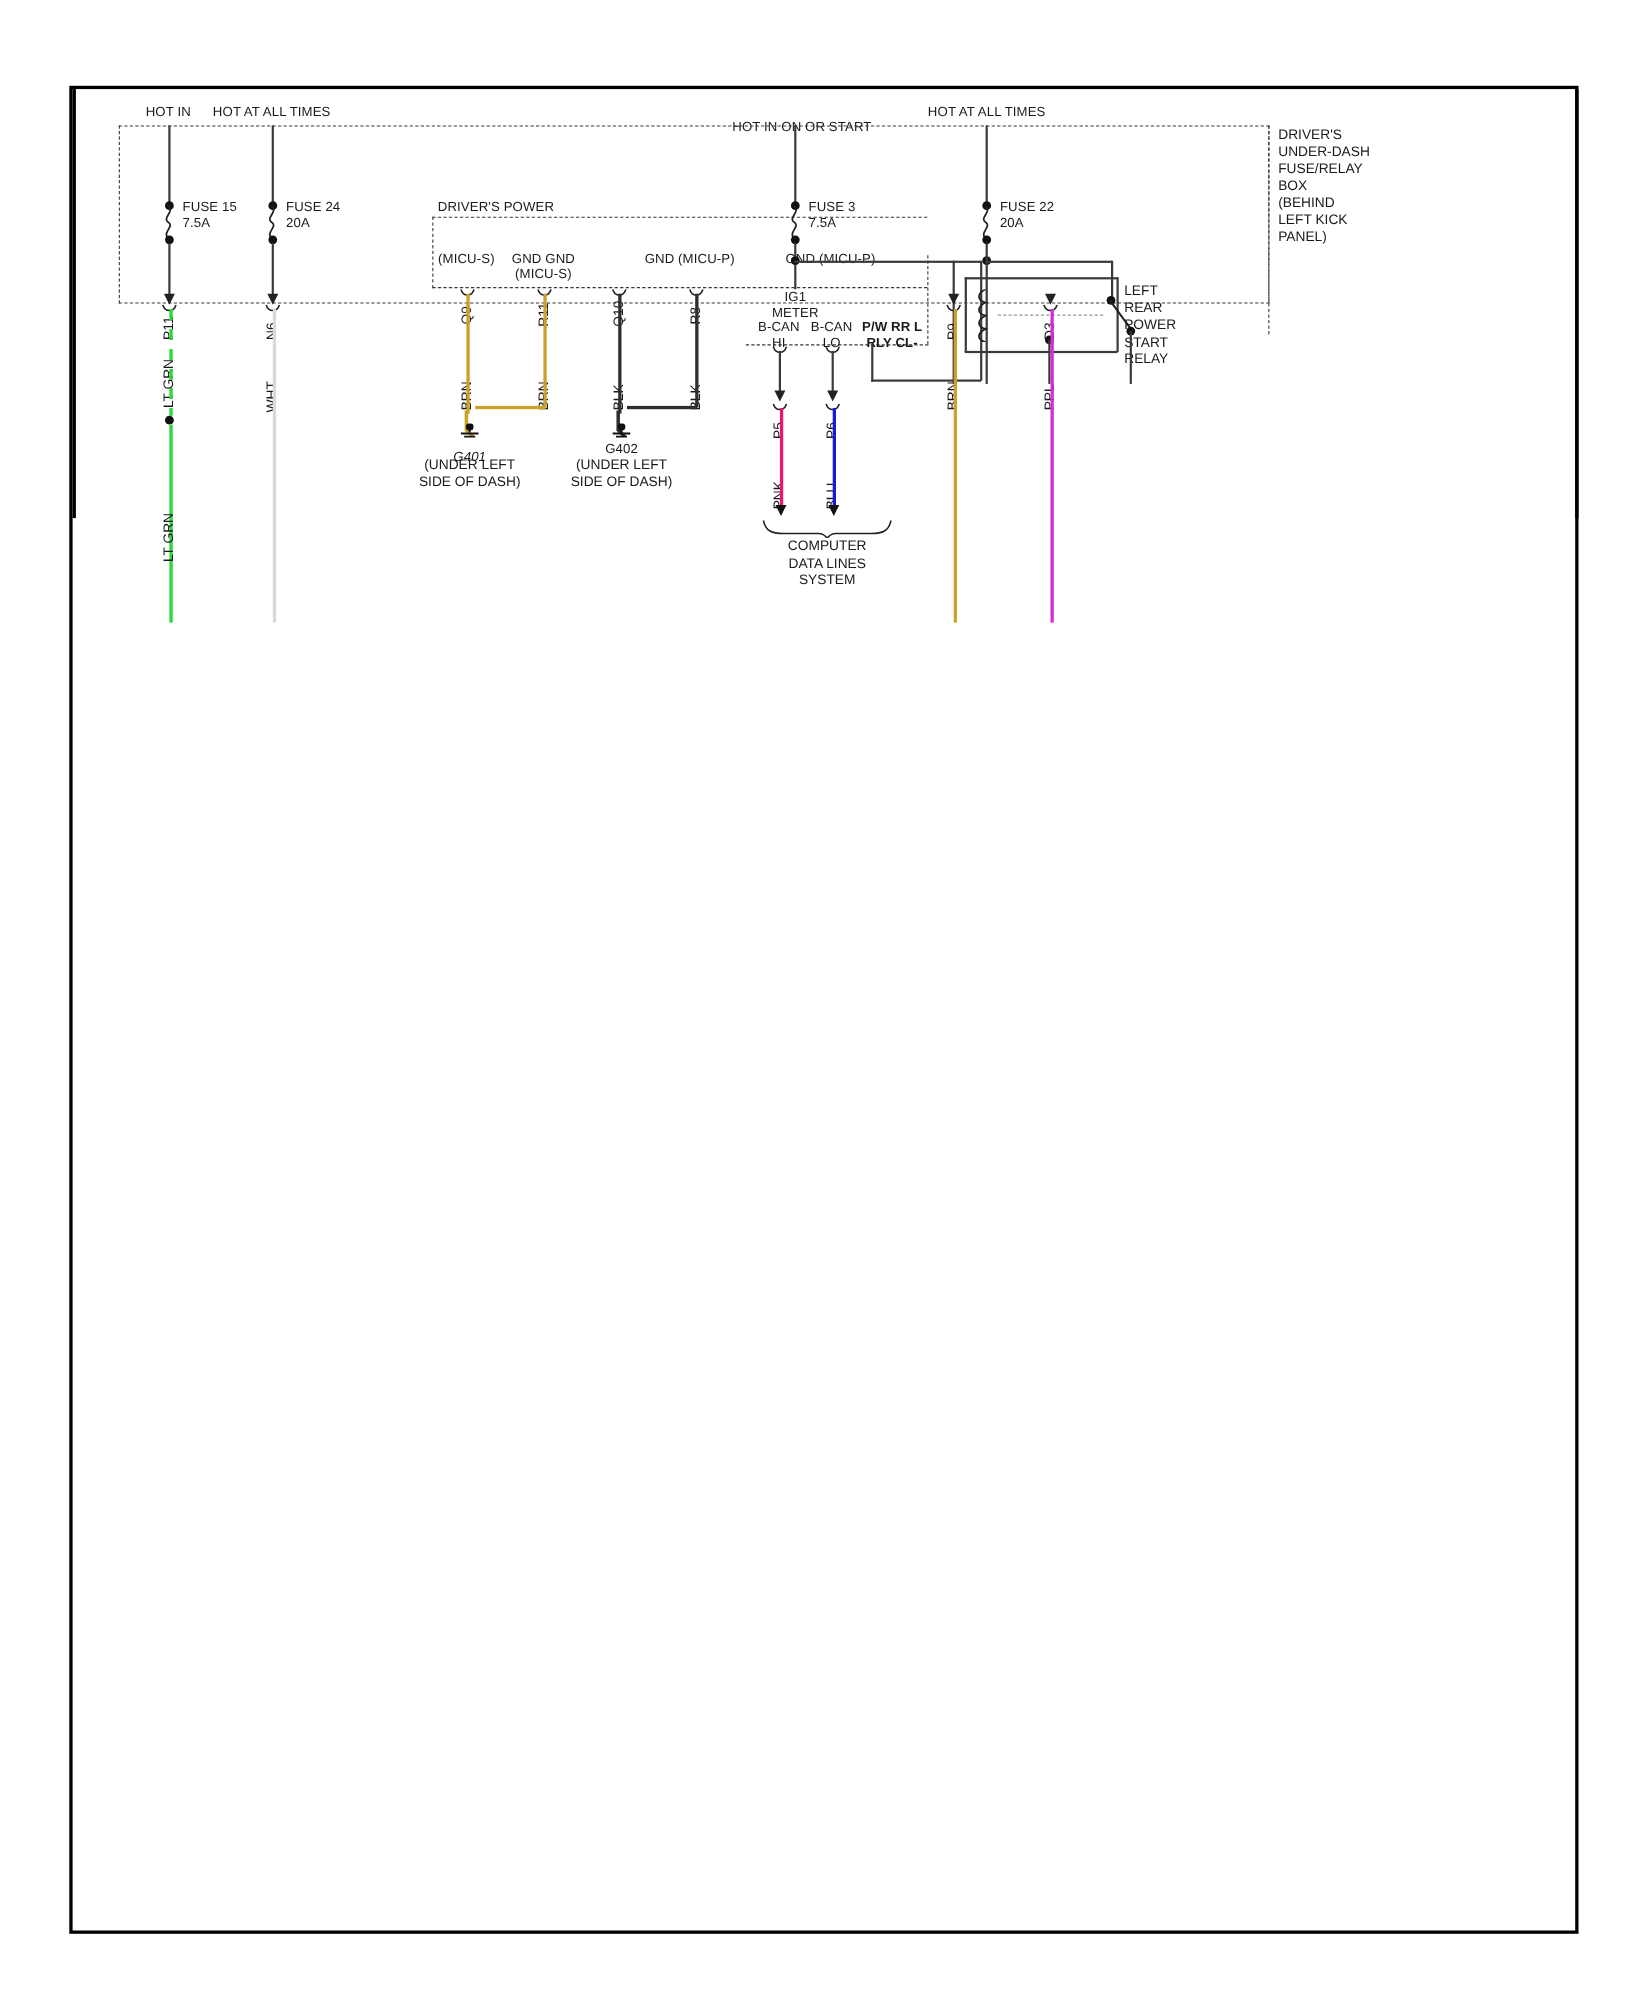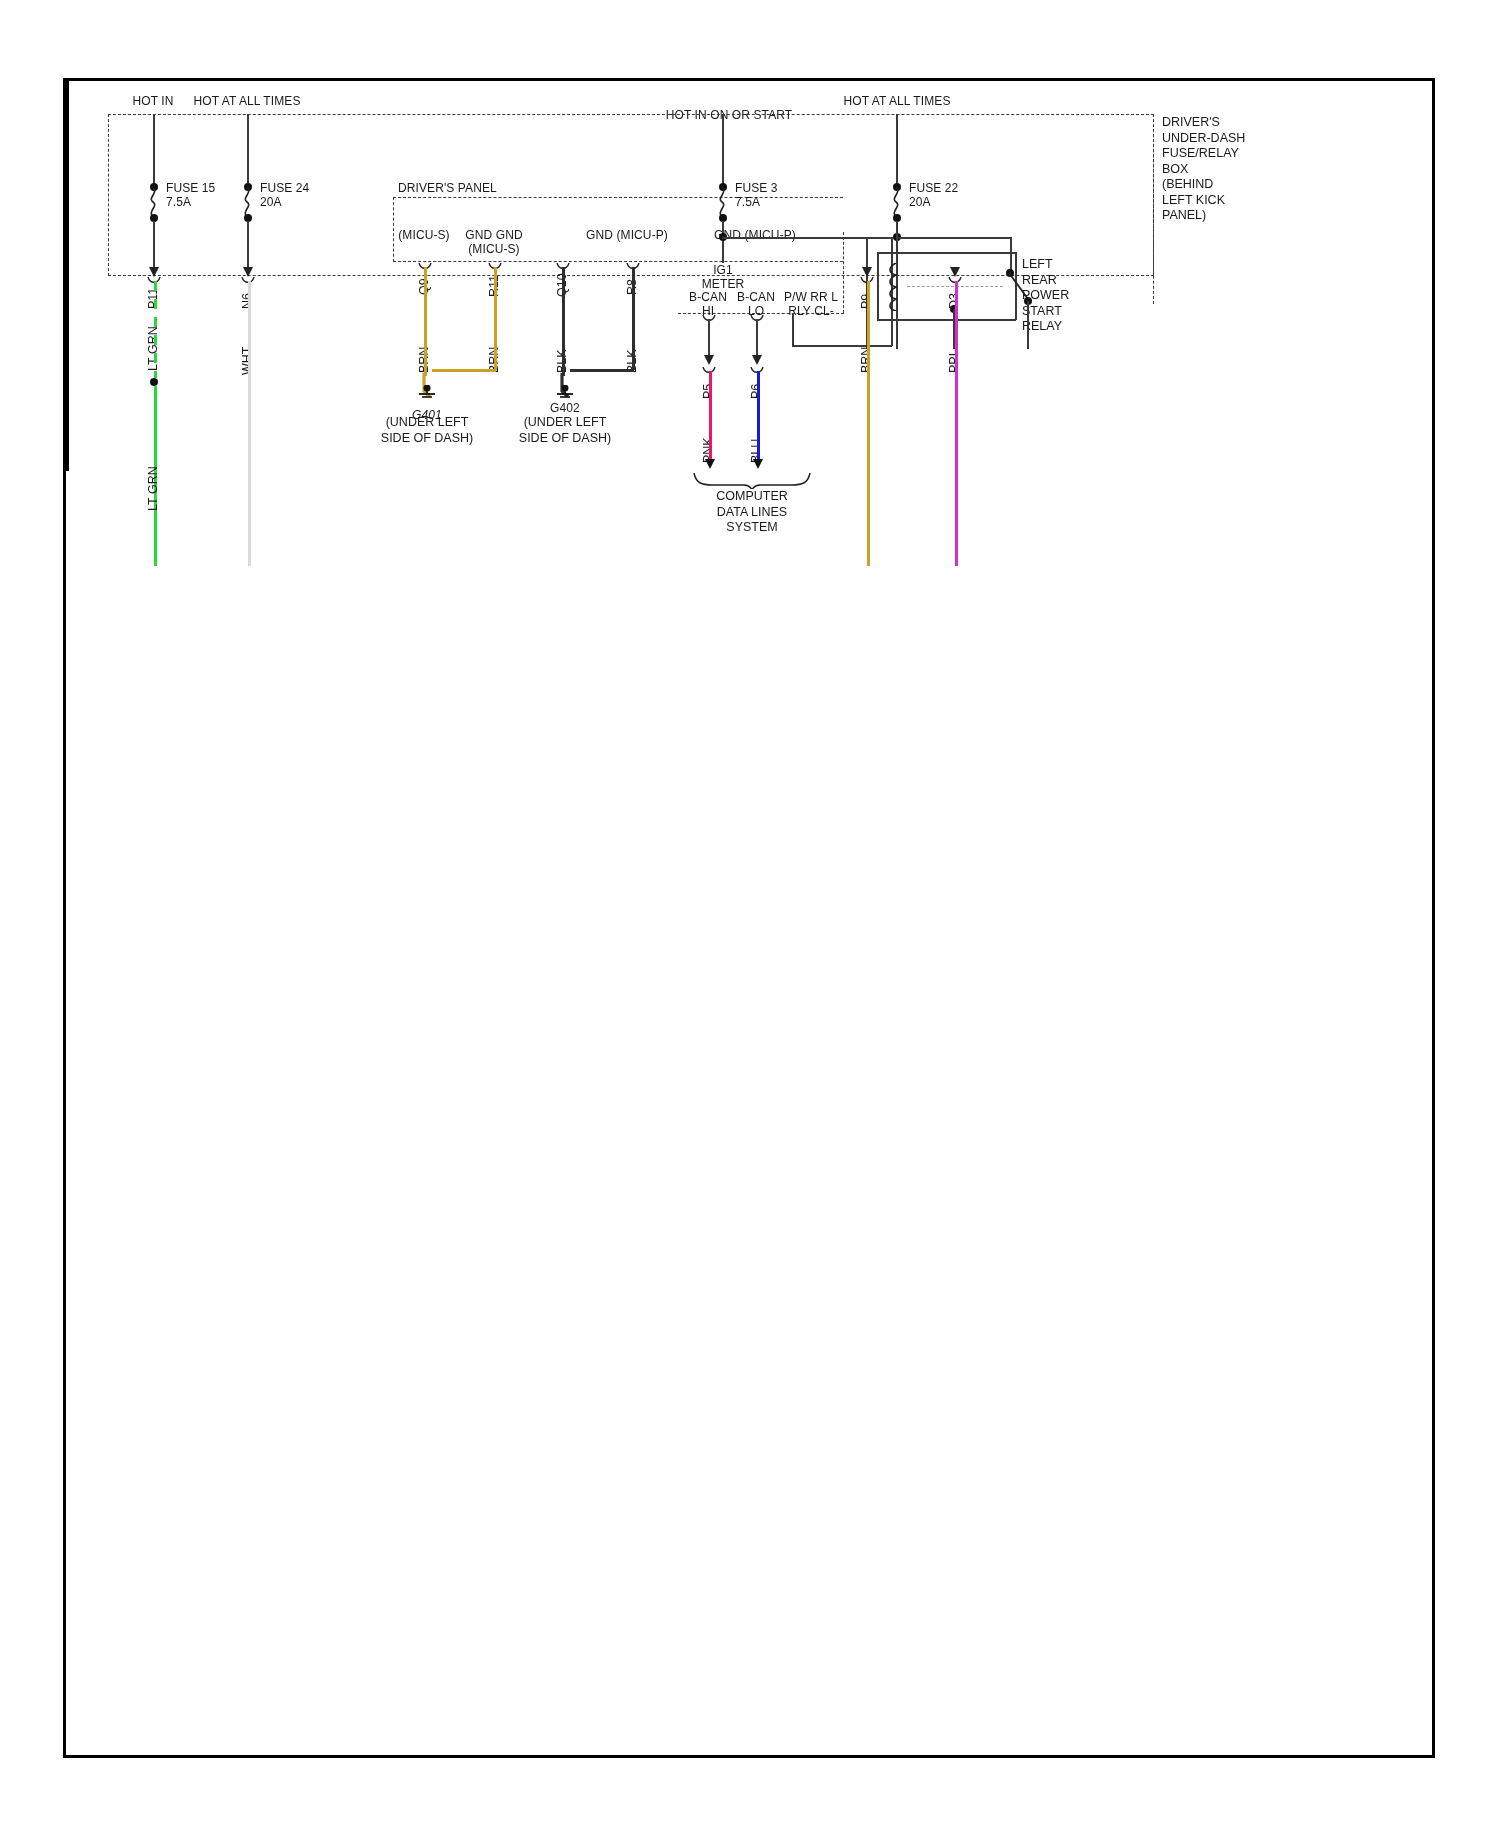--- a/index.html
+++ b/index.html
@@ -307,21 +307,21 @@
     <div class="lbl" style="left:194px; top:114px;">20A</div>
     <div class="vline" style="left:181px; top:140px; height:48px;"></div>
     <div class="arrowD" style="left:177px; top:186px;"></div>
     <svg class="cup" style="left:175px; top:196px;" viewBox="0 0 14 9">
       <path d="M1 0 C 3 7, 11 7, 13 0" fill="none" stroke="#222" stroke-width="1.4"></path>
     </svg>
     <div class="vlbl" style="left:175px; top:228px;">N6</div>
     <div class="vlbl" style="left:175px; top:294px;">WHT</div>
     <div class="wire" style="left:182px; top:200px; height:285px; background:#d9d9d9;"></div>
 
-    <div class="lbl" style="left:332px; top:100px;">DRIVER'S PANEL</div>
+    <div class="lbl" style="left:332px; top:100px;">DRIVER'S POWER</div>
     <div class="dashH" style="left:327px; top:116px; width:450px;"></div>
     <div class="dashV" style="left:327px; top:116px; height:65px;"></div>
     <div class="dashH" style="left:327px; top:180px; width:450px;"></div>
 
     <div class="lbl c" style="left:358px; top:147px;">(MICU-S)</div>
     <svg class="cup" style="left:352px; top:182px;" viewBox="0 0 14 9">
       <path d="M1 0 C 3 7, 11 7, 13 0" fill="none" stroke="#222" stroke-width="1.4"></path>
     </svg>
     <div class="vlbl" style="left:352px; top:214px;">Q9</div>
     <div class="vlbl" style="left:352px; top:292px;">BRN</div>
@@ -438,21 +438,21 @@
     <div class="arrowD filled" style="left:687px; top:378px;"></div>
 
     <svg style="position:absolute; left:626px; top:392px; width:120px; height:16px;" viewBox="0 0 120 16">
       <path d="M2 0 C 4 10, 10 12, 20 12 L52 12 C 58 12, 59 16, 60 16 C 61 16, 62 12, 68 12 L100 12 C 110 12, 116 10, 118 0" fill="none" stroke="#222" stroke-width="1.5"></path>
     </svg>
     <div class="blk" style="left:626px; top:408px; width:120px; text-align:center;">COMPUTER
 DATA LINES
 SYSTEM</div>
 
     <div class="lbl c" style="left:745px; top:209px;">
-      <span style="white-space:pre-line; display:block; line-height:14px;">P/W RR L
+      <span style="white-space:pre-line; display:block; line-height:14px;font-weight:bold;">P/W RR L
 RLY CL-</span>
     </div>
 
     <div class="vline" style="left:726px; top:232px; height:34px;"></div>
     <div class="hline" style="left:726px; top:264px; width:100px;"></div>
     <div class="vline" style="left:825px; top:210px; height:55px;"></div>
     <div class="vline" style="left:800px; top:156px; height:112px;"></div>
 
     <div class="arrowD" style="left:796px; top:186px;"></div>
     <svg class="cup" style="left:794px; top:196px;" viewBox="0 0 14 9">

